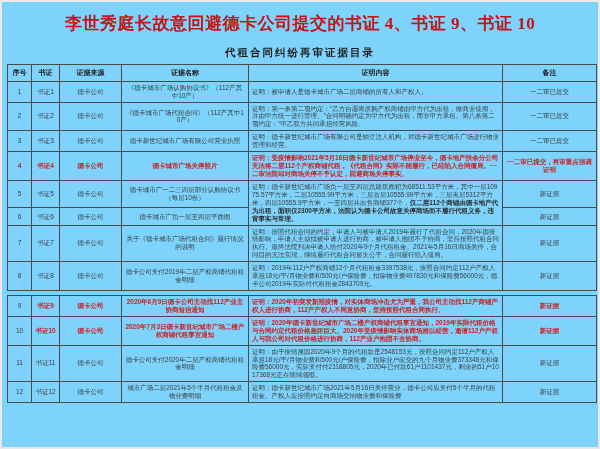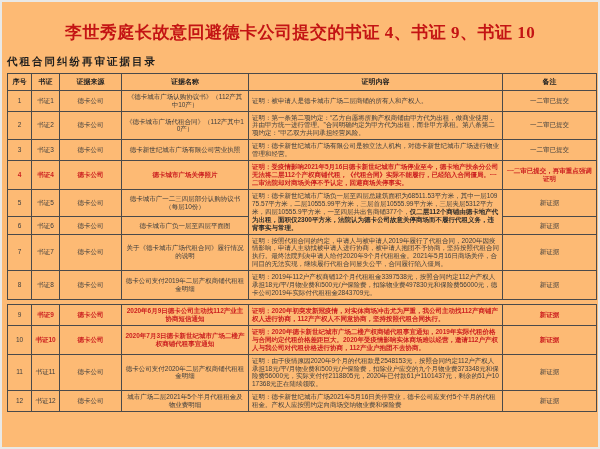--- a/index.html
+++ b/index.html
@@ -4,36 +4,36 @@
 <style>
   html,body{margin:0;padding:0;}
   body{
     width:600px;height:449px;
     background:#e9e9e7;
     font-family:"Liberation Sans","DejaVu Sans",sans-serif;
     position:relative;overflow:hidden;
   }
   .page{
     position:absolute;left:2px;top:2px;right:2px;bottom:2px;
-    background:#fdba74;
+    background:#7dd3fc;
     box-sizing:border-box;
-    padding:13px 5px 4px 5px;
+    padding:4px 5px 4px 5px;
   }
   .main-title{
     color:#c41414;
     font-weight:bold;
     font-size:17px;
     line-height:1.6;
     text-align:center;
     font-family:"Liberation Serif","DejaVu Serif",serif;
     margin:4px 10px 0 10px;
     letter-spacing:0.5px;
   }
   .table-title{
-    text-align:left;
+    text-align:center;
     font-weight:bold;
     font-size:10.5px;
     color:#1d1d1d;
     margin:9px 0 4px 0;
     letter-spacing:2px;
     font-family:"Liberation Serif","DejaVu Serif",serif;
   }
   table{
     border-collapse:collapse;
     table-layout:fixed;

